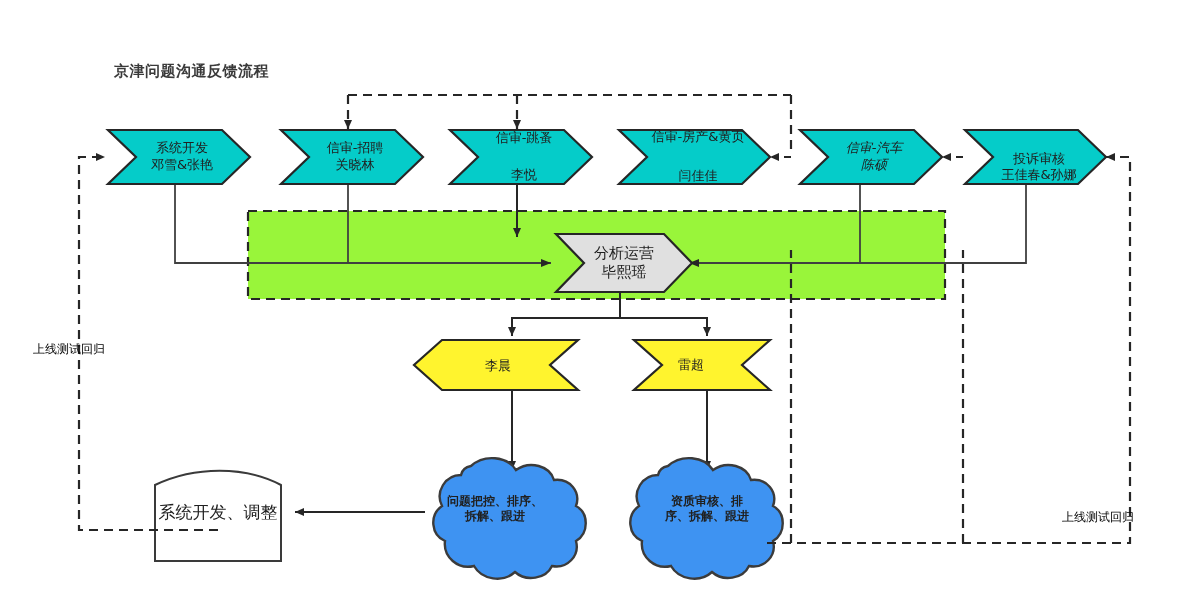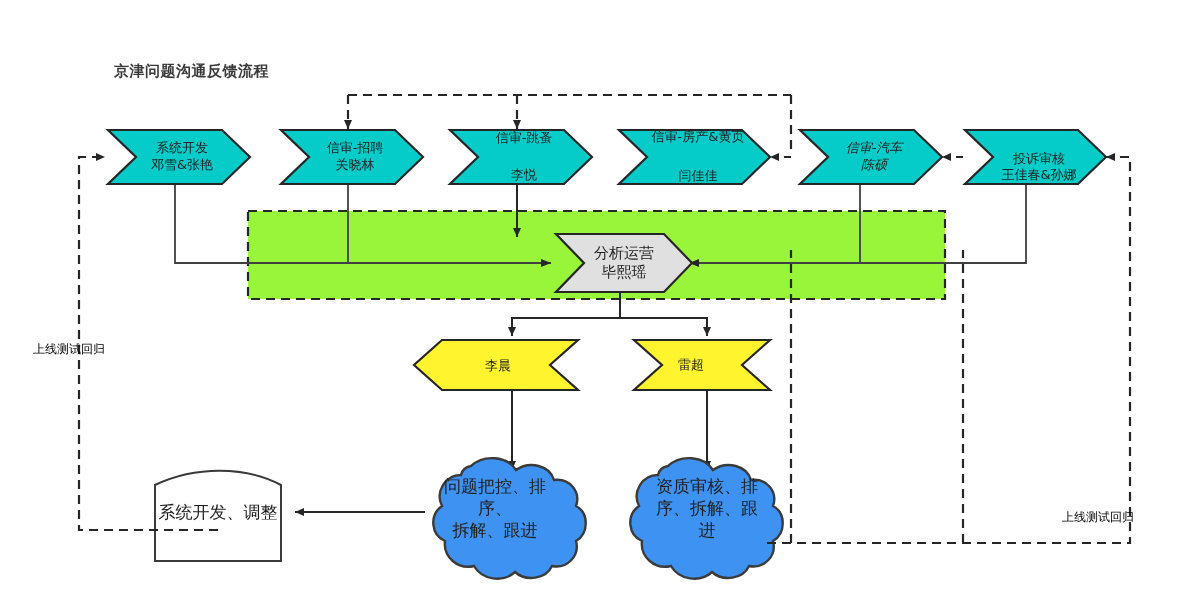--- a/index.html
+++ b/index.html
@@ -29,21 +29,21 @@
     margin-top:12px;
   }
   .edge-label{
     position:absolute;
     font-size:12px;color:#000000;
     white-space:nowrap;
   }
   .chev-text{font-size:13px;}
   .hex-text{font-size:15px;}
   .yel-text{font-size:13px;}
-  .cloud-text{font-size:17px;}
+  .cloud-text{font-size:12px;font-weight:bold;}
   .doc-text{font-size:17px;}
 </style>
 </head>
 <body>
 
 <div id="stage">
 
   <div class="title">京津问题沟通反馈流程</div>
 
   <svg id="wires" viewBox="0 0 1191 597">

